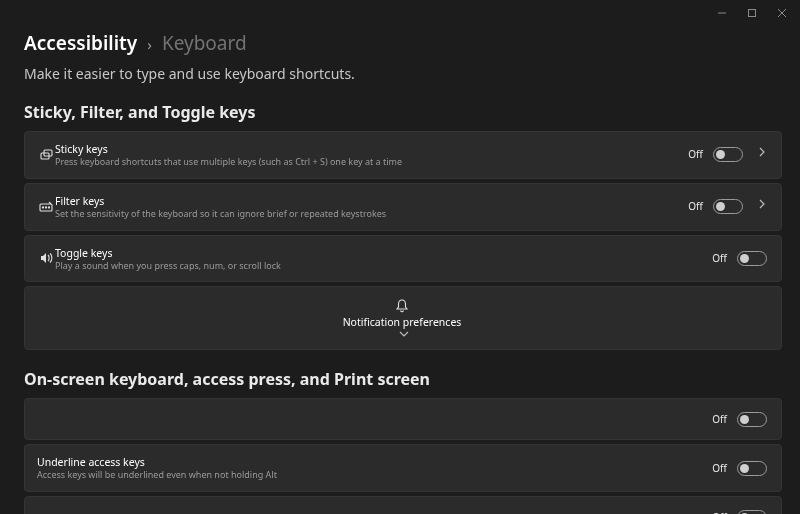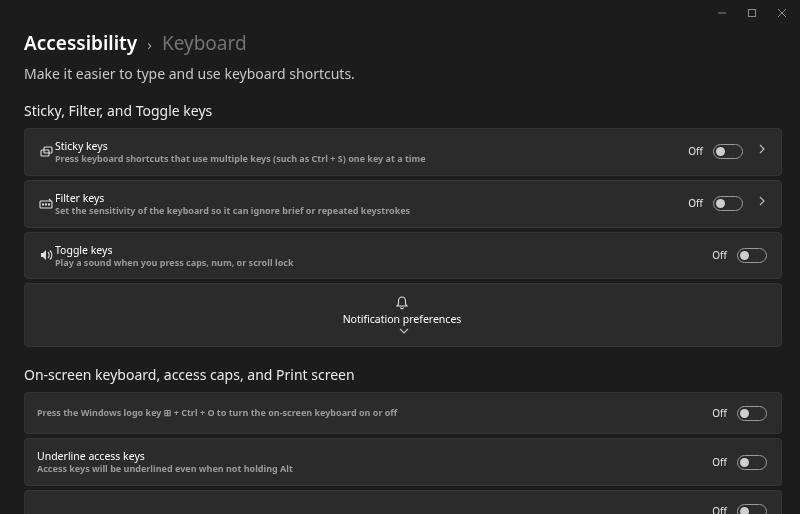--- a/index.html
+++ b/index.html
@@ -31,22 +31,22 @@
     font-size: 19px;
     font-weight: 400;
     margin-top: 4px;
   }
   .breadcrumb .parent { color: #ffffff; font-weight: 600;}
   .breadcrumb .sep { color: #9a9a9a; font-size: 15px; }
   .breadcrumb .current { color: #737373; font-weight: 400; }
   .subtitle { color: #c7c7c7; font-size: 14px; margin-top: 8px; }
   .section-heading {
     color: #eaeaea;
-    font-size: 14px;
-    font-weight: 400;
+    font-size: 16px;
+    font-weight: 700;
     margin: 18px 0 8px 0;
   }
   .card {
     background: #2b2b2b;
     border: 1px solid #343434;
     border-radius: 4px;
     display: flex;
     align-items: center;
     padding: 10px 14px 10px 12px;
     margin-bottom: 4px;
@@ -58,21 +58,21 @@
     width: 18px;
     height: 18px;
     display: flex;
     align-items: center;
     justify-content: center;
     color: #e0e0e0;
     flex-shrink: 0;
   }
   .card .text { flex: 1; }
   .card .title { color: #ffffff; font-size: 10.5px; }
-  .card .desc { color: #9a9a9a; font-size: 9px; margin-top: 1px; line-height: 1.2; font-weight: bold; }
+  .card .desc { color: #9a9a9a; font-size: 9px; margin-top: 1px; line-height: 1.2; }
   .card .controls { display: flex; gap: 10px; color: #d4d4d4; }
   .state-label { font-size: 10px; color: #eaeaea; }
   .toggle {
     width: 30px; height: 15px; border-radius: 8px;
     border: 1px solid #9a9a9a;
     background: transparent;
     position: relative;
     flex-shrink: 0;
   }
   .toggle::after {
@@ -200,25 +200,24 @@
     </div>
     <div class="controls">
       <span class="chevron-down">
         <svg width="10" height="8" viewBox="0 0 10 8">
             <path d="M1 2 L5 6 L9 2" fill="none" stroke="currentColor" stroke-width="1.2"></path>
           </svg>
       </span>
     </div>
   </div>
 
-  <div class="section-heading">On-screen keyboard, access caps, and Print screen</div>
-
-  <div class="card">
-    <div class="text">
-      <div class="desc">Press the Windows logo key ⊞ + Ctrl + O to turn the on-screen keyboard on or off</div>
+  <div class="section-heading">On-screen keyboard, access press, and Print screen</div>
+
+  <div class="card">
+    <div class="text">
     </div>
     <div class="controls">
       <span class="state-label">Off</span>
       <span class="toggle"></span>
     </div>
   </div>
 
   <div class="card">
     <div class="text">
       <div class="title">Underline access keys</div>

